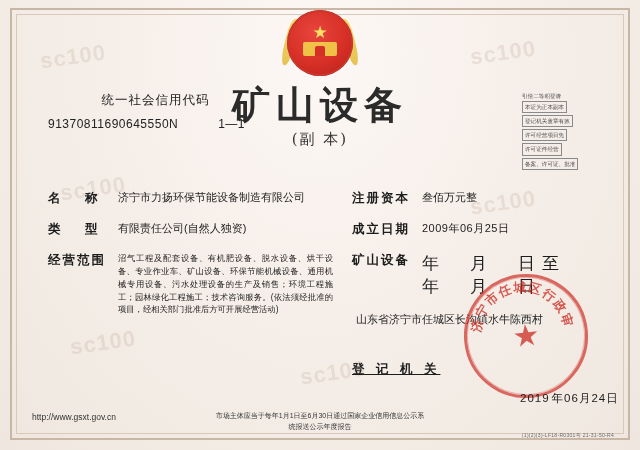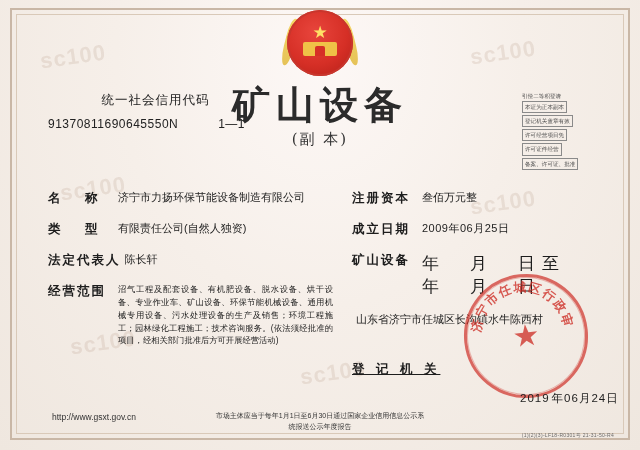--- a/index.html
+++ b/index.html
@@ -204,21 +204,21 @@
   }
   .issue-date{
     position:absolute;left:520px;bottom:44px;
     font-size:11.5px;color:#1d1d1d;letter-spacing:1px;
     white-space:nowrap;
   }
   .issue-date .y{margin-right:2px;}
 
   
   .bottom-url{
-    position:absolute;left:52px;bottom:28px;
+    position:absolute;left:32px;bottom:28px;
     font-size:8.5px;color:#333;
     font-family:"Liberation Sans",sans-serif;
   }
   .bottom-note{
     position:absolute;left:50%;transform:translateX(-50%);
     bottom:18px;
     width:210px;
     font-size:7px;
     line-height:1.5;
     color:#333;
@@ -276,24 +276,20 @@
   <div class="fields">
 
     <div class="col-left">
       <div class="row">
         <div class="lab">名　称</div>
         <div class="val">济宁市力扬环保节能设备制造有限公司</div>
       </div>
       <div class="row">
         <div class="lab">类　型</div>
         <div class="val">有限责任公司(自然人独资)</div>
-      </div>
-      <div class="row">
-        <div class="lab wide">法定代表人</div>
-        <div class="val">陈长轩</div>
       </div>
       <div class="row row-scope">
         <div class="lab wide">经营范围</div>
         <div class="scope-text">沼气工程及配套设备、有机肥设备、脱水设备、烘干设备、专业作业车、矿山设备、环保节能机械设备、通用机械专用设备、污水处理设备的生产及销售；环境工程施工；园林绿化工程施工；技术咨询服务。(依法须经批准的项目，经相关部门批准后方可开展经营活动)</div>
       </div>
     </div>
 
     <div class="col-right">
       <div class="row">
         <div class="lab wide">注册资本</div>

